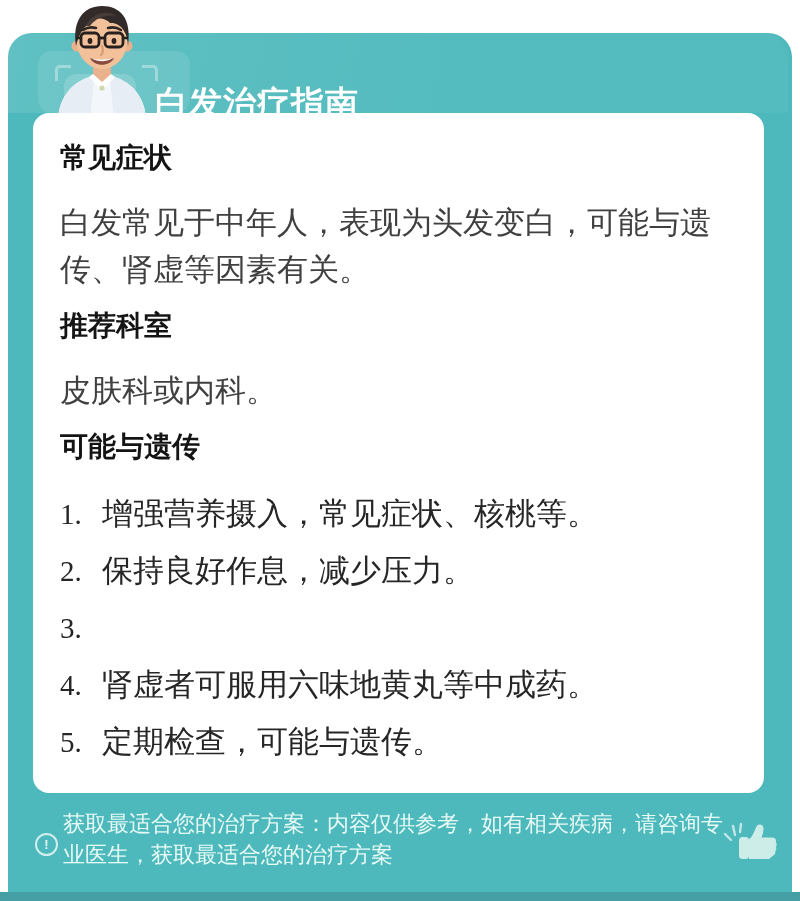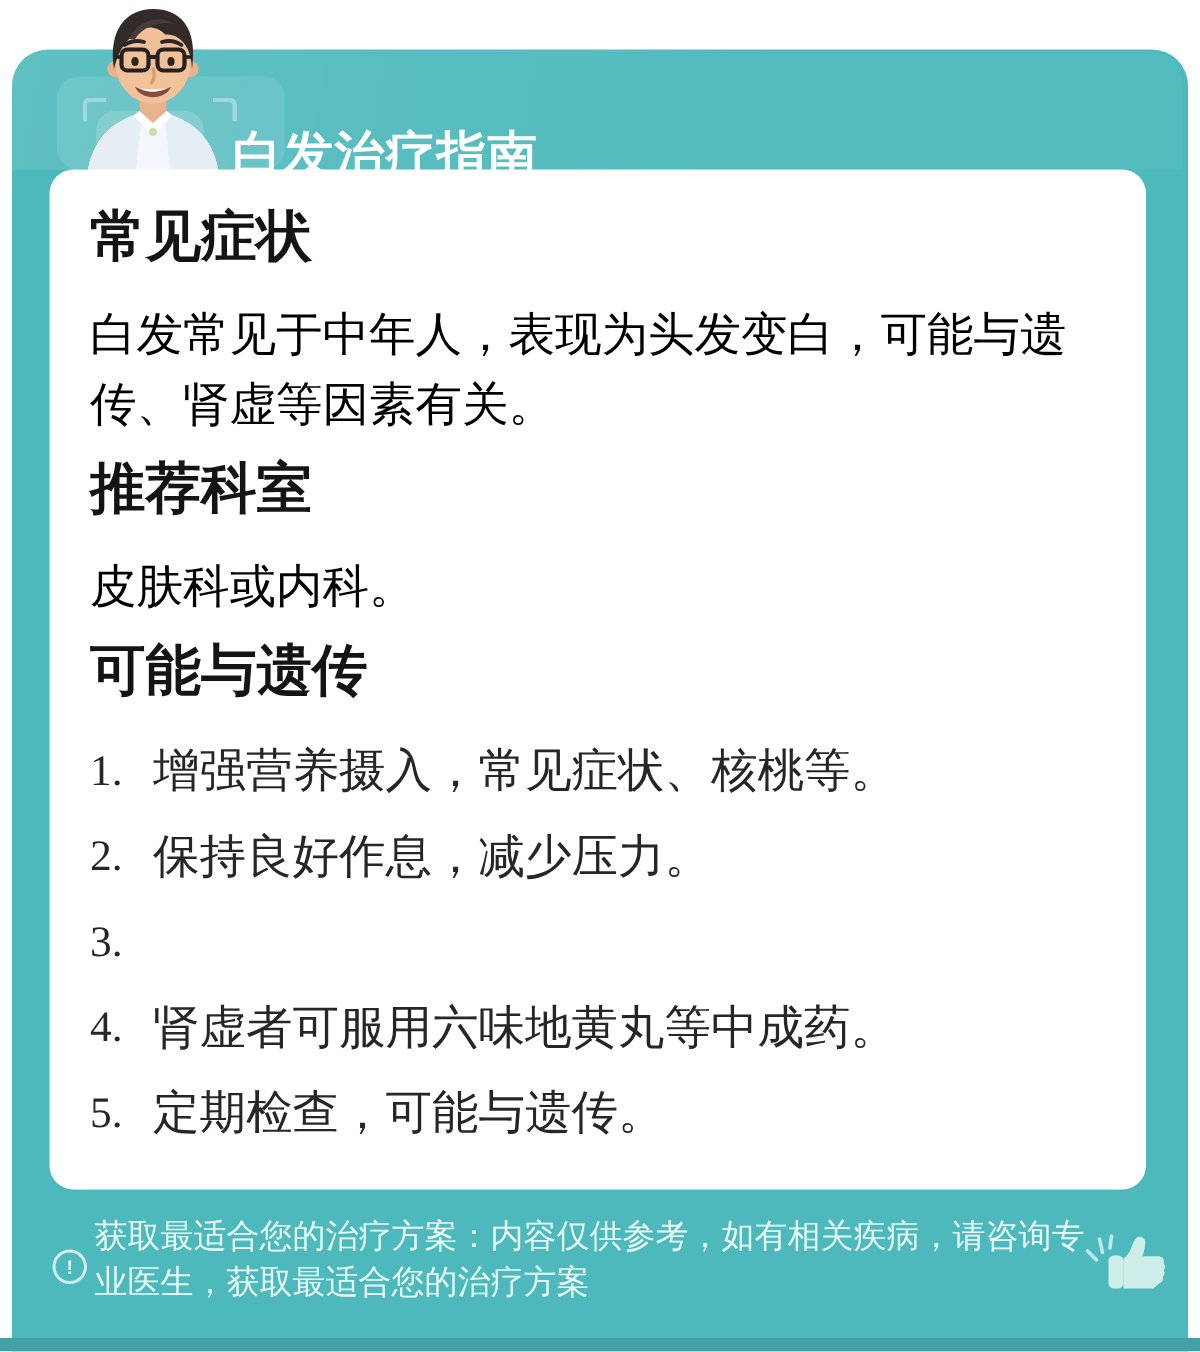--- a/index.html
+++ b/index.html
@@ -28,22 +28,22 @@
   .bracket.tr{left:104px;top:14px;border-right-width:3px;border-top-width:3px;border-top-right-radius:5px;}
 
   .avatar{position:absolute;left:44px;top:-29px;width:100px;height:114px;}
 
   .title{position:absolute;left:147px;top:20px;font-size:33px;font-weight:700;
          color:#ffffff;letter-spacing:1px;margin-top:28px;}
 
   
   .card{position:absolute;left:25px;top:80px;width:731px;height:680px;background:#ffffff;
         border-radius:16px;box-sizing:border-box;padding:26px 20px 0 27px;z-index:5;}
-  .card h2{margin:0;font-size:37px;line-height:38px;font-weight:700;color:#141414;}
-  .card p{margin:22px 0 14px;font-size:31px;line-height:47px;color:#000000;max-width:668px;}
+  .card h2{margin:0;font-size:28px;line-height:38px;font-weight:700;color:#141414;}
+  .card p{margin:22px 0 14px;font-size:31px;line-height:47px;color:#404040;max-width:668px;}
   .card ol{list-style:none;margin:24px 0 0;padding:0;}
   .card li{display:flex;font-size:31px;line-height:47px;color:#262626;margin-bottom:9px;}
   .card li .num{flex:none;width:42px;font-family:"Liberation Serif",serif;font-size:29px;
         padding-top:1px;color:#262626;}
 
   
   .footer{position:absolute;left:27px;top:775px;width:745px;}
   .info-icon{position:absolute;left:0;top:25px;width:19px;height:19px;border:2px solid rgba(255,255,255,0.75);
         border-radius:50%;color:rgba(255,255,255,0.85);font-size:13px;line-height:19px;
         text-align:center;font-weight:700;}

